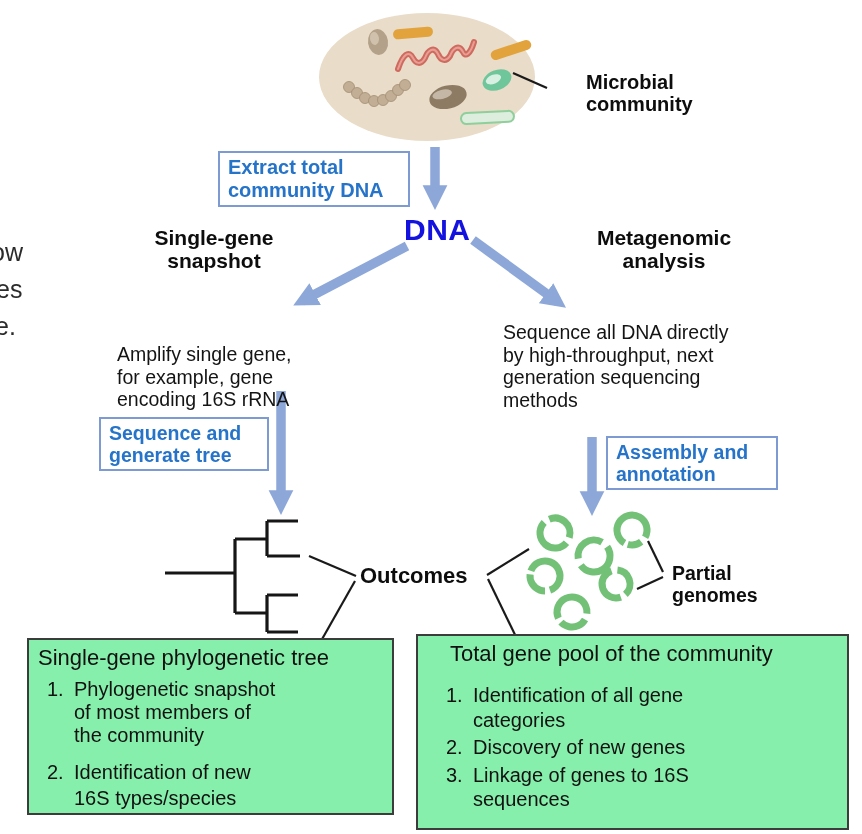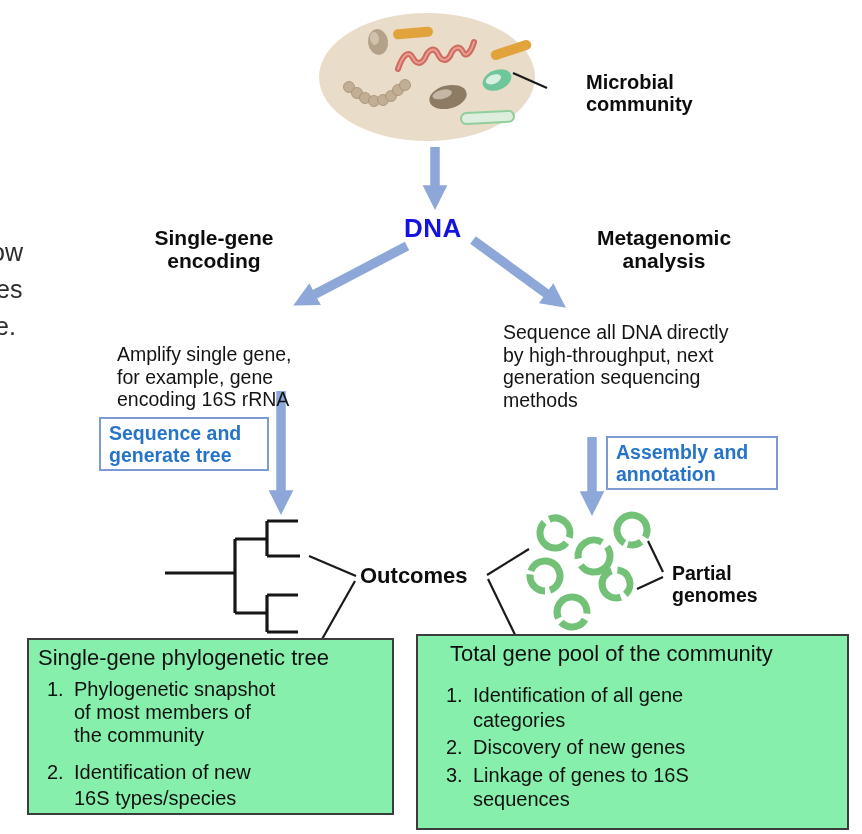--- a/index.html
+++ b/index.html
@@ -9,21 +9,21 @@
   }
   .stage svg{position:absolute;left:0;top:0;}
   .frag{position:absolute;font-size:25px;color:#2b2b2b;}
   .blk-heading{position:absolute;font-weight:bold;font-size:21px;line-height:23px;text-align:center;white-space:pre-line;color:#0d0d0d;}
   .para{position:absolute;font-size:19.5px;line-height:22.5px;white-space:pre-line;color:#141414;}
   .callout{
     position:absolute;border:2px solid #7d9bd2;background:#fff;
     color:#2674c9;font-weight:bold;font-size:20px;line-height:23px;
     padding:3px 8px;white-space:pre-line;
   }
-  .dna{position:absolute;font-weight:bold;font-size:26px;color:#1412de;letter-spacing:.5px;}
+  .dna{position:absolute;font-weight:bold;font-size:30px;color:#1412de;letter-spacing:.5px;}
   .outcomes-lbl{position:absolute;font-weight:bold;font-size:22px;color:#0d0d0d;}
   .side-lbl{position:absolute;font-weight:bold;font-size:20px;line-height:21.5px;white-space:pre-line;color:#0d0d0d;}
   .obox{position:absolute;border:2px solid #3c3c3c;background:#86efac;}
   .obox-title{font-size:22px;padding:5px 6px 2px 9px;color:#101010;}
   .oitem{display:flex;font-size:20px;line-height:23px;}
   .onum{flex:0 0 27px;}
   .otext{white-space:pre-line;}
   .obox-left .oitem{padding-left:18px;margin-top:5px;}
   .obox-left .oitem.second{margin-top:12px;line-height:26px;}
   .obox-right .oitem{padding-left:28px;margin-top:3px;line-height:24.5px;}
@@ -102,25 +102,27 @@
     </g>
   </svg>
 
   <div class="frag" style="left:-9px;top:238px;">ow</div>
   <div class="frag" style="left:-4px;top:275px;">es</div>
   <div class="frag" style="left:-5px;top:312px;">e.</div>
 
   <div class="side-lbl" style="left:586px;top:72px;width:130px;">Microbial
 community</div>
 
+  <div class="callout" style="left:218px;top:151px;width:172px;">Extract total
+community DNA</div>
 
   <div class="dna" style="left:404px;top:213px;">DNA</div>
 
   <div class="blk-heading" style="left:138px;top:226px;width:152px;">Single-gene
-encoding</div>
+snapshot</div>
   <div class="blk-heading" style="left:578px;top:226px;width:172px;">Metagenomic
 analysis</div>
 
   <div class="para" style="left:117px;top:315px;width:230px;margin-top:28px;">Amplify single gene,
 for example, gene
 encoding 16S rRNA</div>
   <div class="para" style="left:503px;top:321px;width:270px;">Sequence all DNA directly
 by high-throughput, next
 generation sequencing
 methods</div>

